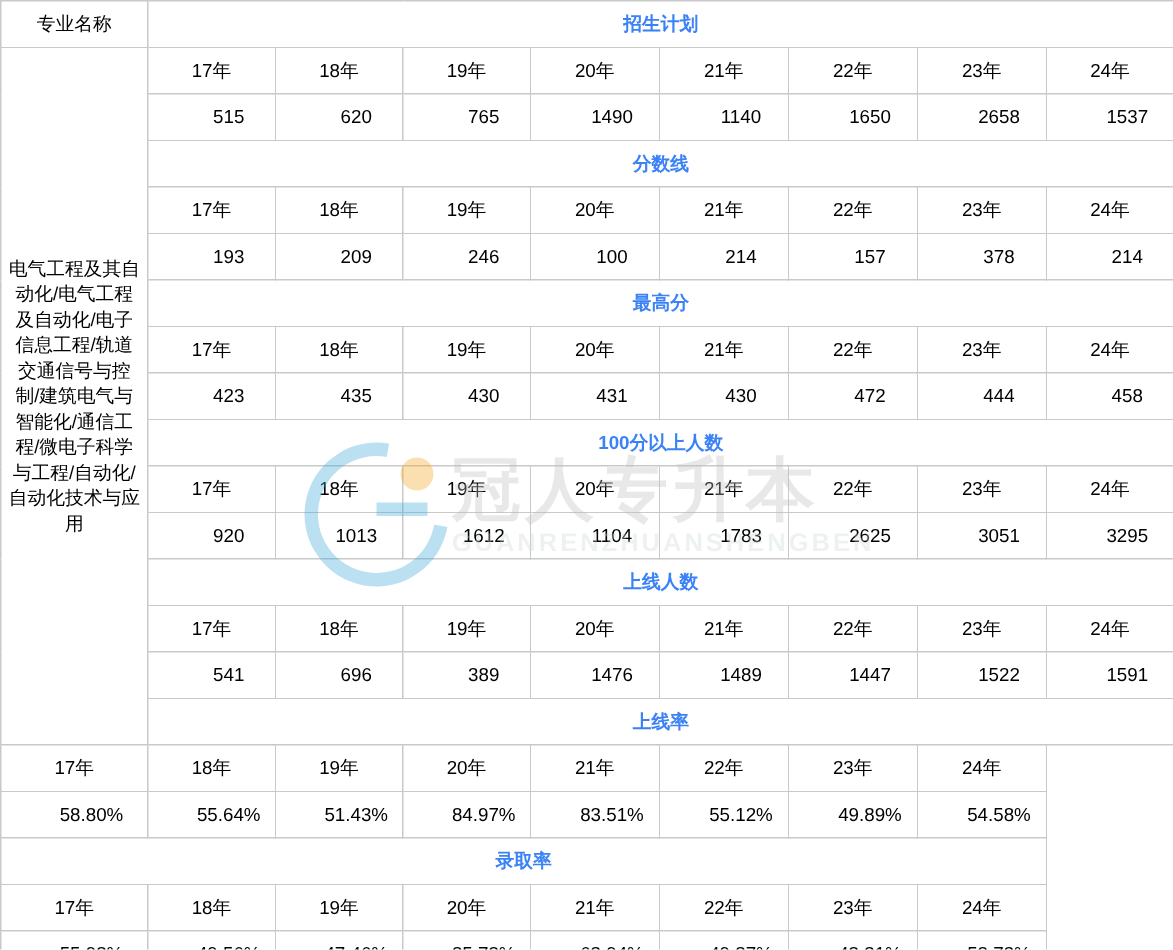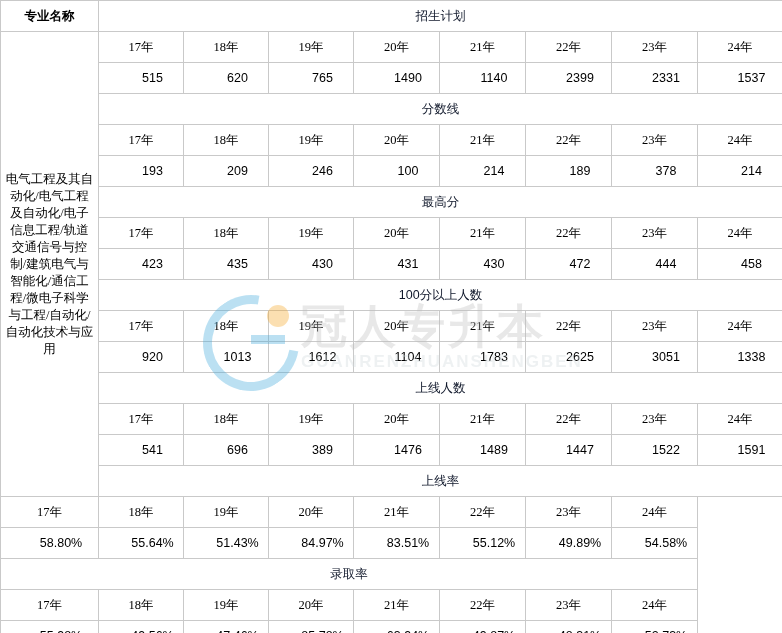--- a/index.html
+++ b/index.html
@@ -29,41 +29,40 @@
     border: 1px solid #c9c9c9;
     text-align: center;
     vertical-align: middle;
     height: 28px;
     font-size: 12.5px;
     background: #ffffff;
     position: relative;
   }
   .hdr {
     background: #f8cbad;
-    font-weight: normal;
-    font-size: 12.5px;
-    color: #0f172a;
+    font-weight: bold;
+    font-size: 12.5px;
+    color: #3b82f6;
   }
   .namecell {
     background: #f8cbad;
-    font-weight: bold;
+    font-weight: normal;
     font-size: 12.5px;
     width: 98px;
   }
   .majorcell {
     width: 98px;
     font-size: 12.5px;
     line-height: 17px;
     padding: 2px 4px;
     text-align: center;
     word-break: break-all;
   }
   .yearrow td {
     font-size: 12.5px;
-    font-family: Liberation Serif, serif;
   }
   .valrow td {
     font-size: 12.5px;
     padding-left: 24px;
   }
   
   .watermark {
     position: absolute;
     left: 0;
     top: 0;
@@ -165,22 +164,22 @@
         <td>22年</td>
         <td>23年</td>
         <td>24年</td>
       </tr>
       <tr class="valrow">
         <td>515</td>
         <td>620</td>
         <td>765</td>
         <td>1490</td>
         <td>1140</td>
-        <td>2399</td>
-        <td>2331</td>
+        <td>1650</td>
+        <td>2658</td>
         <td>1537</td>
       </tr>
 
       <tr>
         <td class="hdr" colspan="8">分数线</td>
       </tr>
       <tr class="yearrow">
         <td>17年</td>
         <td>18年</td>
         <td>19年</td>
@@ -189,21 +188,21 @@
         <td>22年</td>
         <td>23年</td>
         <td>24年</td>
       </tr>
       <tr class="valrow">
         <td>193</td>
         <td>209</td>
         <td>246</td>
         <td>100</td>
         <td>214</td>
-        <td>189</td>
+        <td>157</td>
         <td>378</td>
         <td>214</td>
       </tr>
 
       <tr>
         <td class="hdr" colspan="8">最高分</td>
       </tr>
       <tr class="yearrow">
         <td>17年</td>
         <td>18年</td>
@@ -239,21 +238,21 @@
         <td>24年</td>
       </tr>
       <tr class="valrow">
         <td>920</td>
         <td>1013</td>
         <td>1612</td>
         <td>1104</td>
         <td>1783</td>
         <td>2625</td>
         <td>3051</td>
-        <td>1338</td>
+        <td>3295</td>
       </tr>
 
       <tr>
         <td class="hdr" colspan="8">上线人数</td>
       </tr>
       <tr class="yearrow">
         <td>17年</td>
         <td>18年</td>
         <td>19年</td>
         <td>20年</td>

